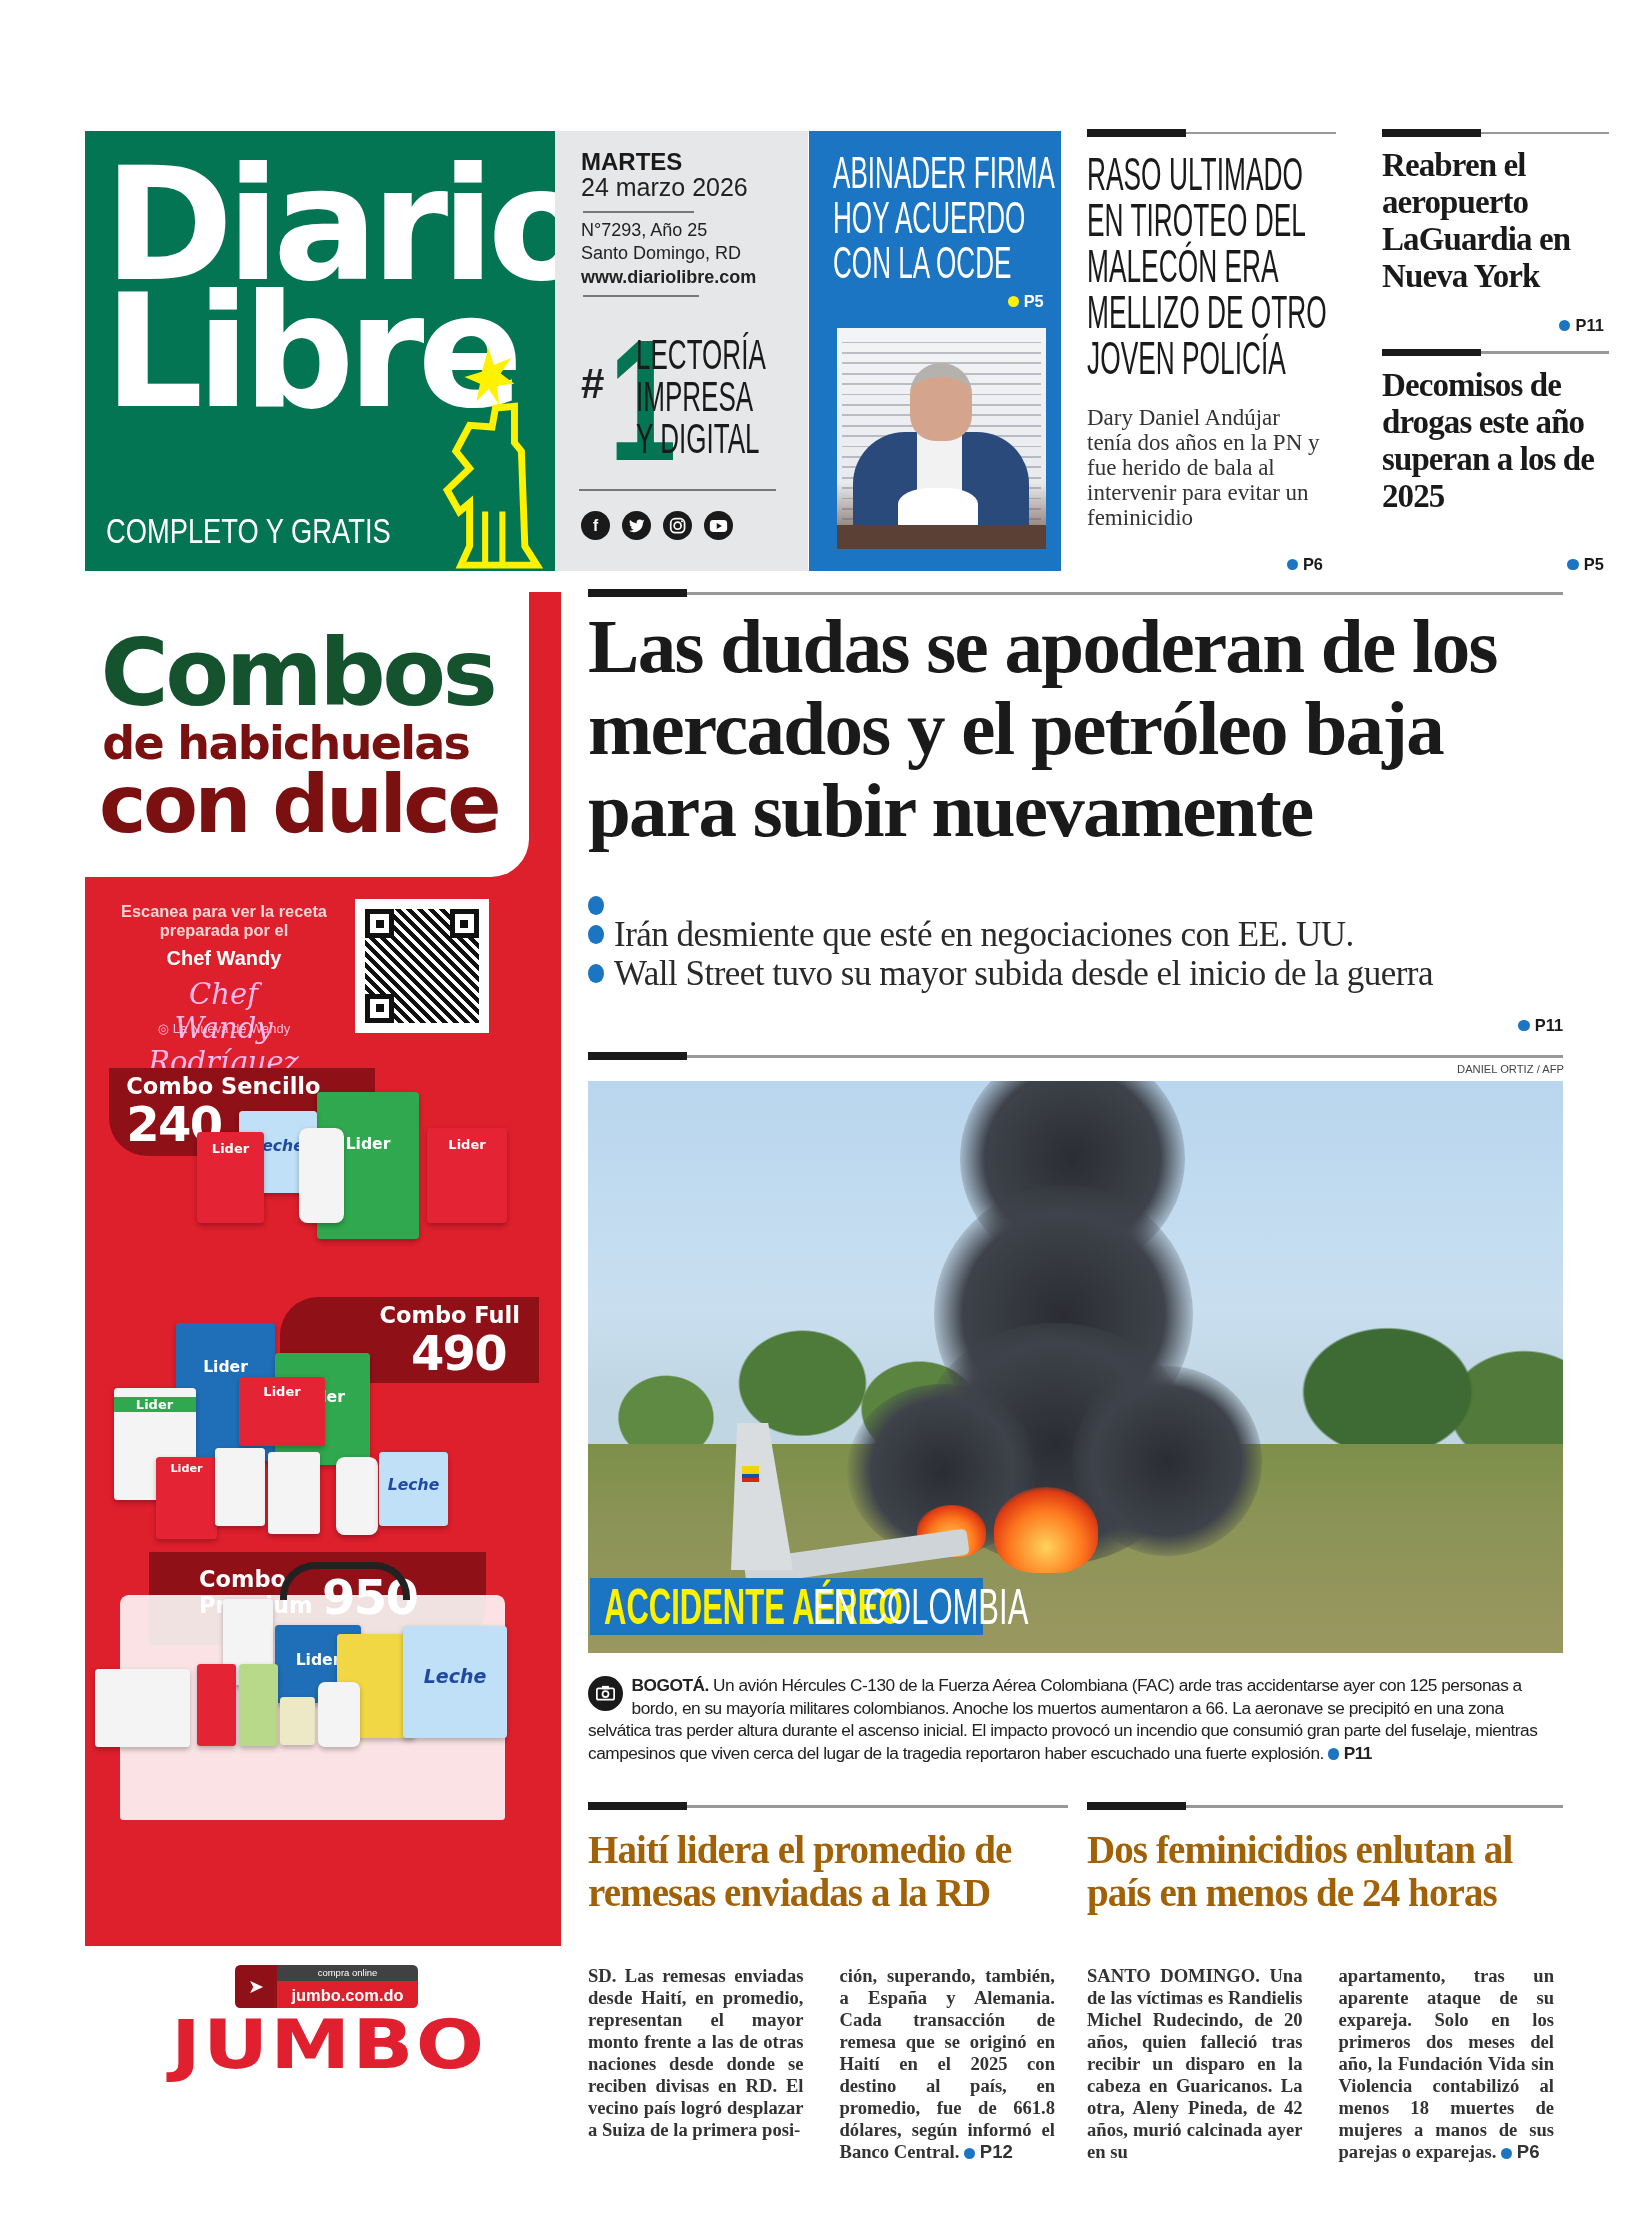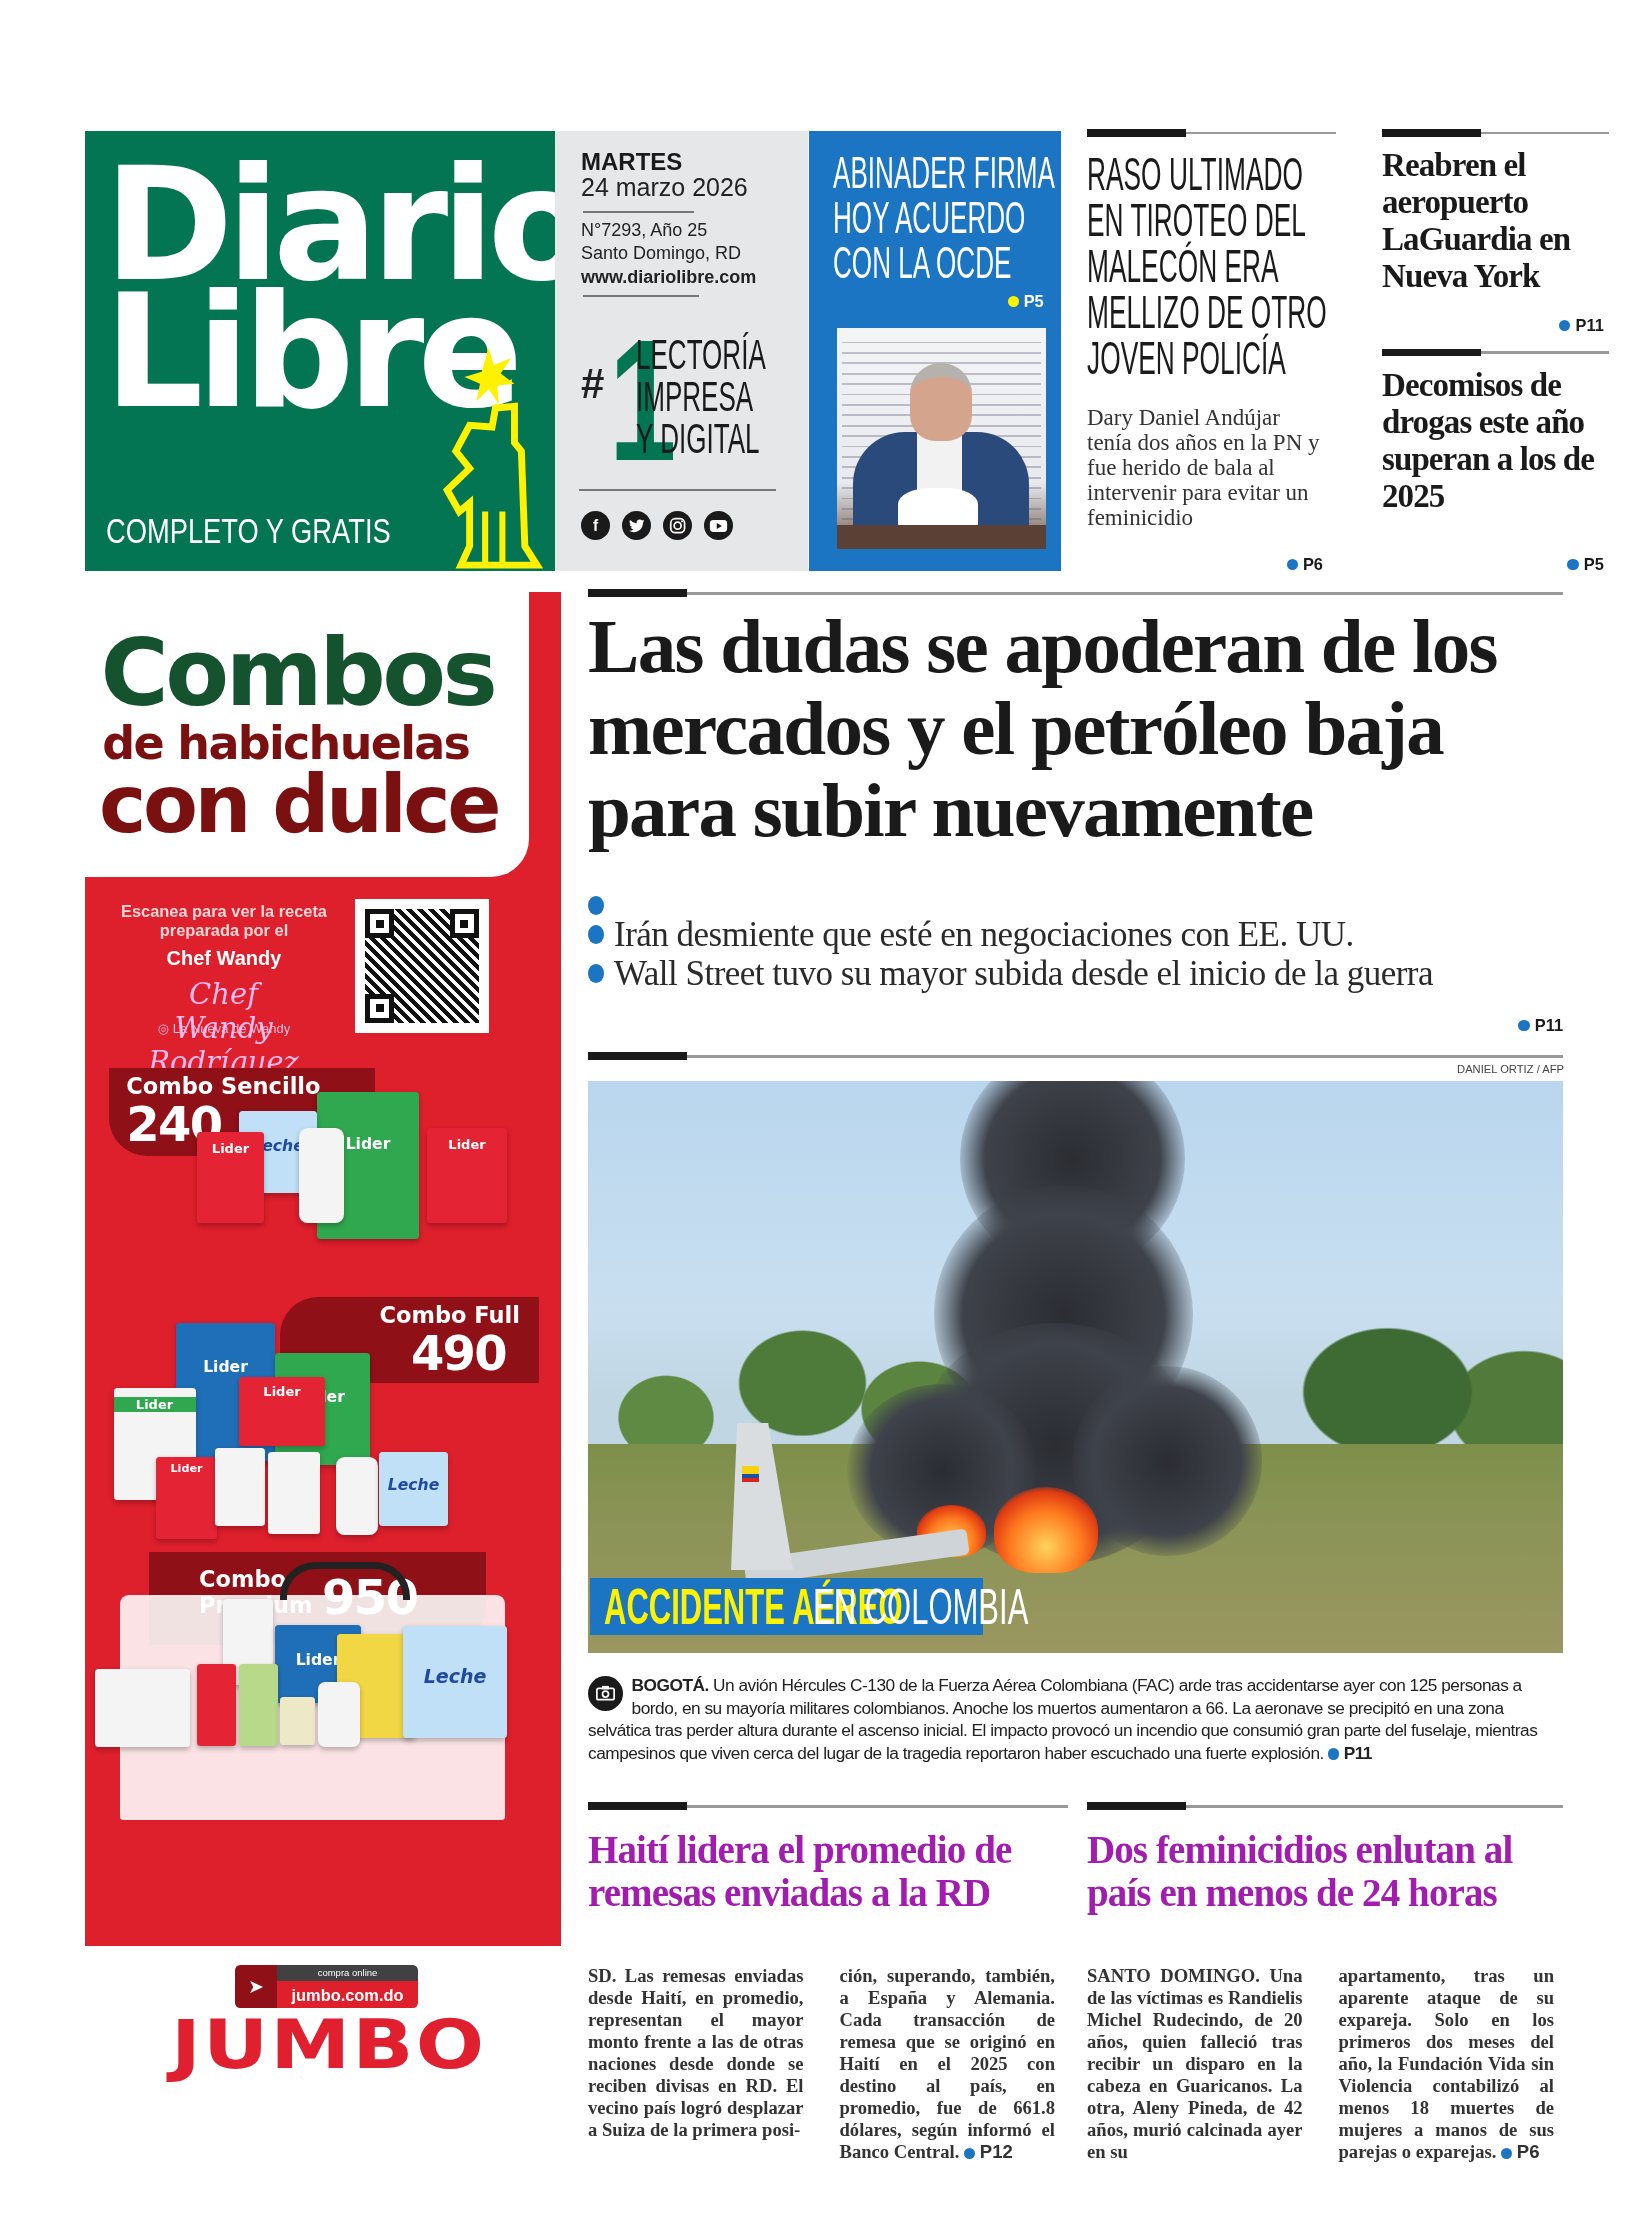--- a/index.html
+++ b/index.html
@@ -115,21 +115,21 @@
   .photo-banner { position: absolute; left: 1.7px; top: 497px; height: 57px; padding: 0 14px; background: #1b75c2; display: flex; align-items: center; gap: 10.4px; }
   .banner-y { color: #fff200; font-size: 50px; font-weight: bold; transform: scaleX(0.62); transform-origin: left; white-space: nowrap; display: inline-block; width: 199px; }
   .banner-w { color: #fff; font-size: 50px; transform: scaleX(0.62); transform-origin: left; white-space: nowrap; display: inline-block; width: 156px; }
 
   .caption { left: 588px; top: 1674px; width: 975px; font-size: 17.3px; line-height: 22.5px; color: #222; letter-spacing: -0.5px; }
   .cam-icon { float: left; width: 35px; height: 35px; border-radius: 50%; background: #1a1a1a; color: #fff; margin: 1.7px 8.6px 0 0; display: flex; align-items: center; justify-content: center; font-size: 17.3px; }
   .caption .lead { font-weight: bold; }
 
   
   .bstory { top: 1805px; width: 467px; }
-  .bstory-head { position: absolute; left: 0; top: 22.5px; font-family: "Liberation Serif", serif; font-weight: bold; font-size: 39px; line-height: 43px; color: #a21caf; letter-spacing: -0.9px; white-space: nowrap; }
+  .bstory-head { position: absolute; left: 0; top: 22.5px; font-family: "Liberation Serif", serif; font-weight: bold; font-size: 39px; line-height: 43px; color: #a16207; letter-spacing: -0.9px; white-space: nowrap; }
   .bcols { position: absolute; left: 0; top: 160px; width: 467px; display: flex; gap: 36px; font-weight: bold; }
   .bcol { width: 221px; font-family: "Liberation Serif", serif; font-size: 18.6px; line-height: 22px; color: #333; text-align: justify; hyphens: manual; }
 </style>
 </head>
 <body>
 
 <div class="abs logo">
   <div class="logo-word l1">Diario</div>
   <div class="logo-word l2">Libre</div>
   <svg class="logo-figure" viewBox="0 0 140 270">

